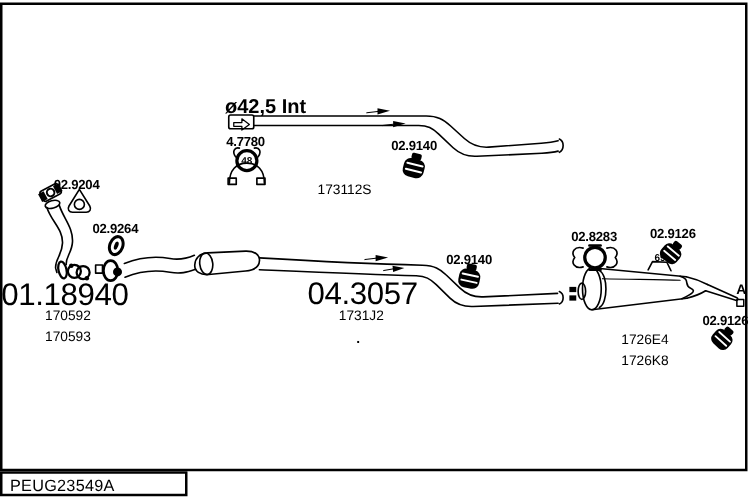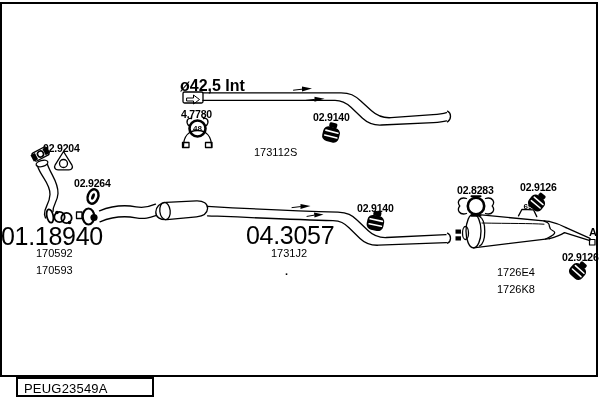--- a/index.html
+++ b/index.html
@@ -1,19 +1,19 @@
 <!DOCTYPE html>
 <html><head>
 <meta charset="utf-8">
 <style>
   html,body{margin:0;padding:0;background:#fff;}
   #screen{position:relative;width:600px;height:400px;background:#ffffff;overflow:hidden;
           font-family:"Liberation Sans",sans-serif;color:#000;}
   #frame{position:absolute;left:0;top:2px;width:598px;height:375px;border:2px solid #000;box-sizing:border-box;}
-  #code-box{position:absolute;left:0;top:377px;width:138px;height:20px;border:2px solid #000;box-sizing:border-box;background:#fff;margin-left:16px;}
+  #code-box{position:absolute;left:0;top:377px;width:150px;height:20px;border:2px solid #000;box-sizing:border-box;background:#fff;}
   #artwork{position:absolute;left:0;top:0;width:600px;height:400px;}
   .lbl{position:absolute;line-height:1;white-space:nowrap;color:#000;}
   .big{font-size:25px;font-weight:400;letter-spacing:-0.3px;}
   .ref{font-size:10.5px;font-weight:700;letter-spacing:-0.2px;}
   .oe{font-size:11px;font-weight:400;}
   .note{font-size:16px;font-weight:700;}
   .tiny{font-size:8px;font-weight:700;text-align:center;}
   .marker{font-size:11px;font-weight:700;}
   .code{font-size:13px;font-weight:400;letter-spacing:0.2px;}
 </style>

